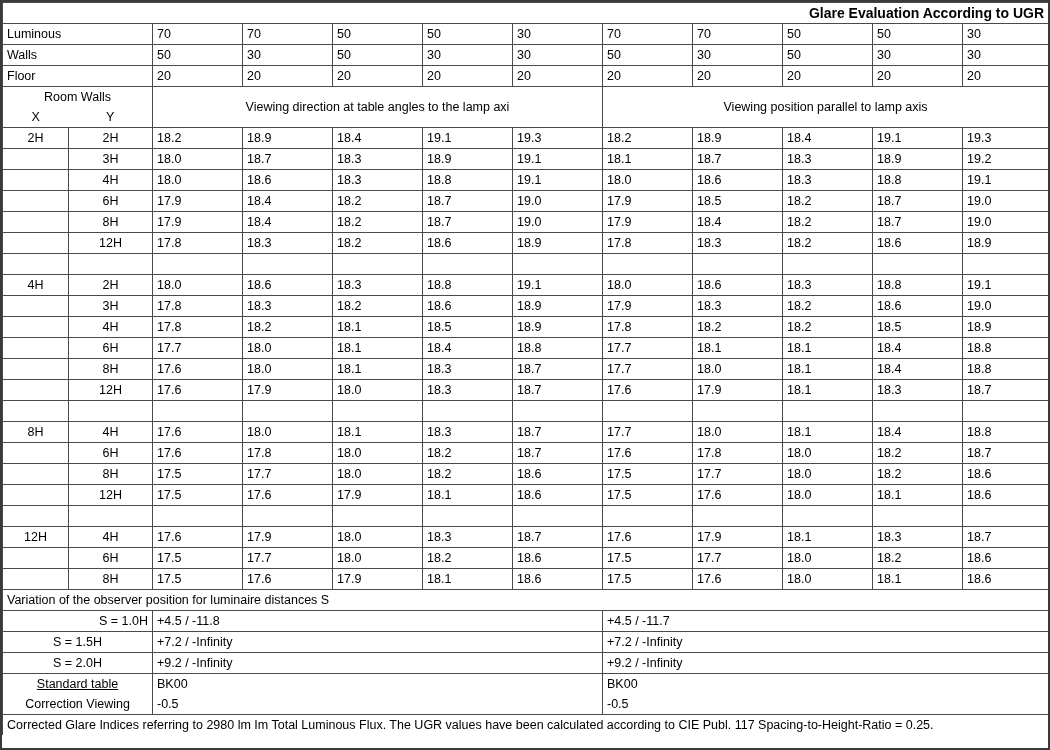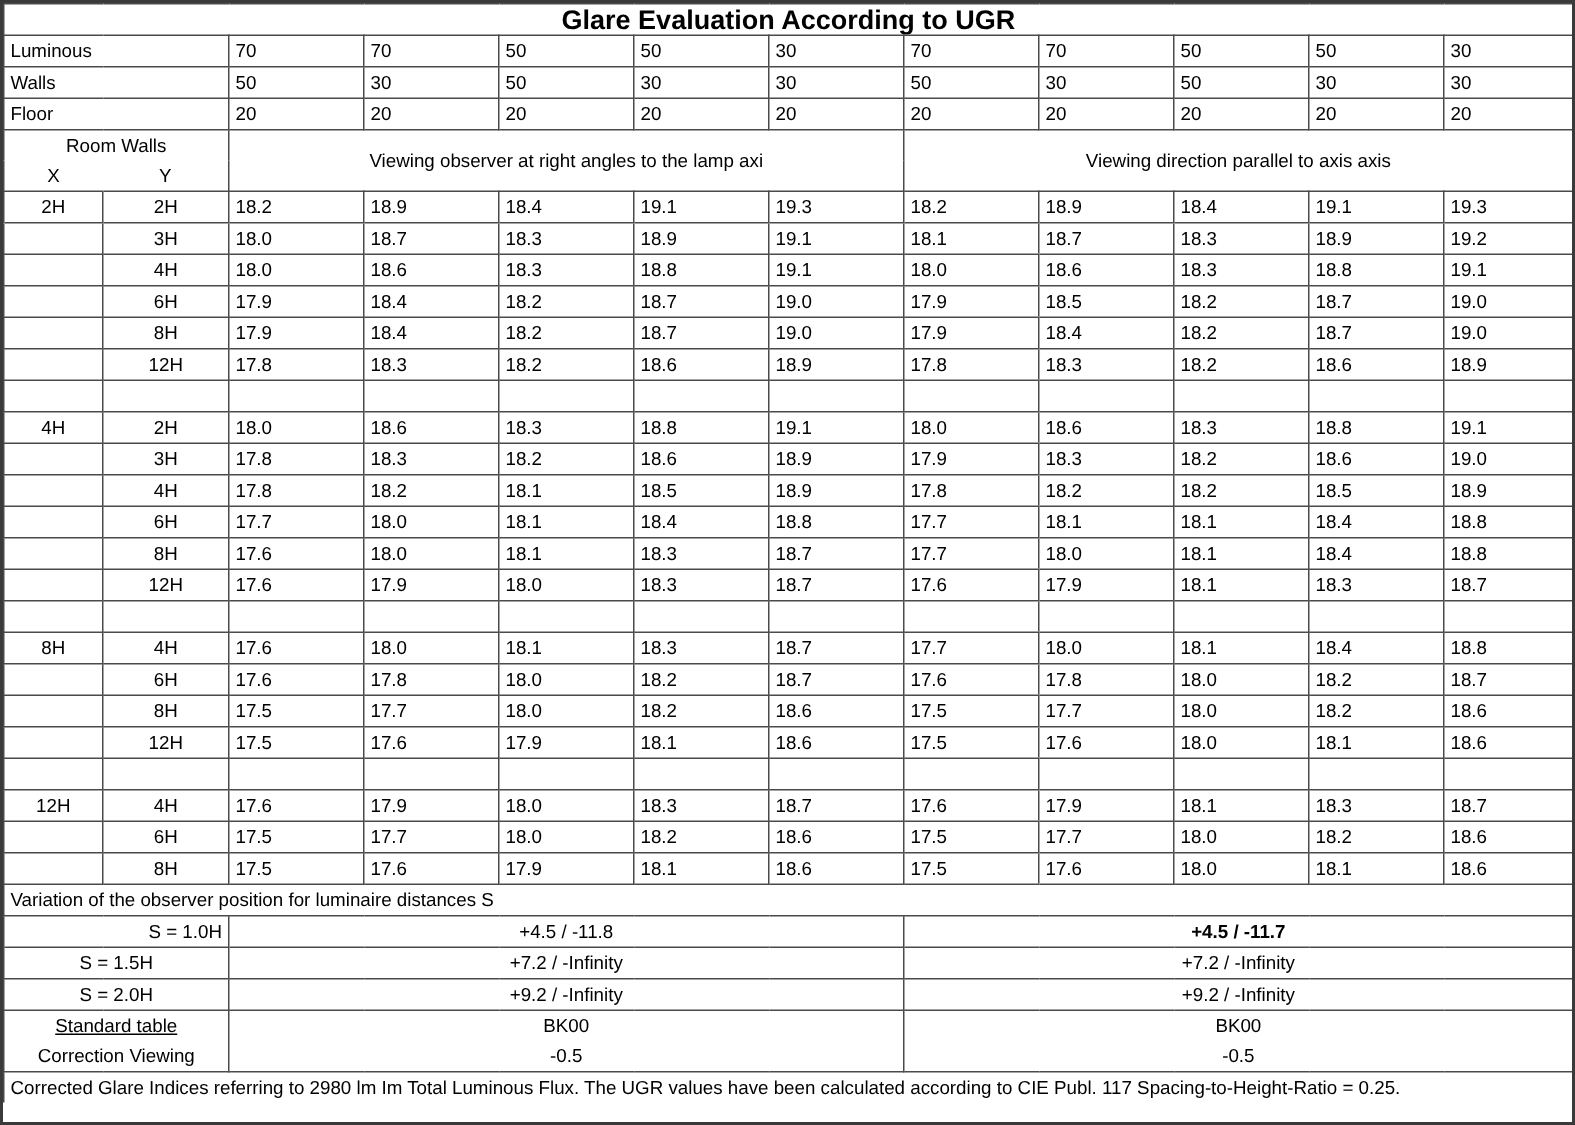--- a/index.html
+++ b/index.html
@@ -30,34 +30,34 @@
     border: 1px solid #4a4a4a;
     padding: 0 4px;
     height: 20px;
     line-height: 20px;
     vertical-align: middle;
     white-space: nowrap;
     overflow: hidden;
   }
   .title-cell {
     font-weight: bold;
-    font-size: 18px;
-    text-align: center;
+    font-size: 14px;
+    text-align: right;
     padding-left: 6px;
   }
   .rowlabel {
     text-align: left;
     padding-left: 6px;
   }
   .num {
     text-align: left;
     padding-left: 10px;
   }
   .ctr {
-    text-align: center;
+    text-align: left;
     margin-left: 12px;
   }
   .noborder-v {
     border-left: none;
     border-right: none;
   }
   .blank-row td {
     border-top: none;
     border-bottom: none;
     height: 18px;
@@ -157,22 +157,22 @@
         <td class="num">20</td>
         <td class="num">20</td>
         <td class="num">20</td>
         <td class="num">20</td>
         <td class="num">20</td>
         <td class="num">20</td>
       </tr>
 
       <tr>
         <td class="roomsize inner-none" colspan="2" style="border-bottom:none;">Room Walls</td>
-        <td class="grp-head" colspan="5" rowspan="2">Viewing observer at right angles to the lamp axi</td>
-        <td class="grp-head" colspan="5" rowspan="2">Viewing direction parallel to axis axis</td>
+        <td class="grp-head" colspan="5" rowspan="2">Viewing direction at table angles to the lamp axi</td>
+        <td class="grp-head" colspan="5" rowspan="2">Viewing position parallel to lamp axis</td>
       </tr>
       <tr>
         <td class="xy" style="border-top:none;border-right:none;">X</td>
         <td class="xy" style="border-top:none;border-left:none;">Y</td>
       </tr>
 
       <tr>
         <td class="data-x noborder-v" style="border-bottom:none;">2H</td>
         <td class="data-y noborder-v" style="border-bottom:none;">2H</td>
         <td class="num noborder-v" style="border-bottom:none;">18.2</td>
@@ -483,21 +483,21 @@
         <td class="num noborder-v" style="border-top:none;">18.1</td>
         <td class="num noborder-v" style="border-top:none;">18.6</td>
       </tr>
 
       <tr>
         <td class="obs-head" colspan="12">Variation of the observer position for luminaire distances S</td>
       </tr>
       <tr>
         <td class="s-label" colspan="2" style="border-bottom:none;text-align:right;">S = 1.0H</td>
         <td class="ctr" colspan="5" style="border-bottom:none;">+4.5 / -11.8</td>
-        <td class="ctr" colspan="5" style="border-bottom:none;font-weight:bold;">+4.5 / -11.7</td>
+        <td class="ctr" colspan="5" style="border-bottom:none;">+4.5 / -11.7</td>
       </tr>
       <tr>
         <td class="s-label inner-none" colspan="2">S = 1.5H</td>
         <td class="ctr inner-none" colspan="5">+7.2 / -Infinity</td>
         <td class="ctr inner-none" colspan="5">+7.2 / -Infinity</td>
       </tr>
       <tr>
         <td class="s-label" colspan="2" style="border-top:none;">S = 2.0H</td>
         <td class="ctr" colspan="5" style="border-top:none;">+9.2 / -Infinity</td>
         <td class="ctr" colspan="5" style="border-top:none;">+9.2 / -Infinity</td>

